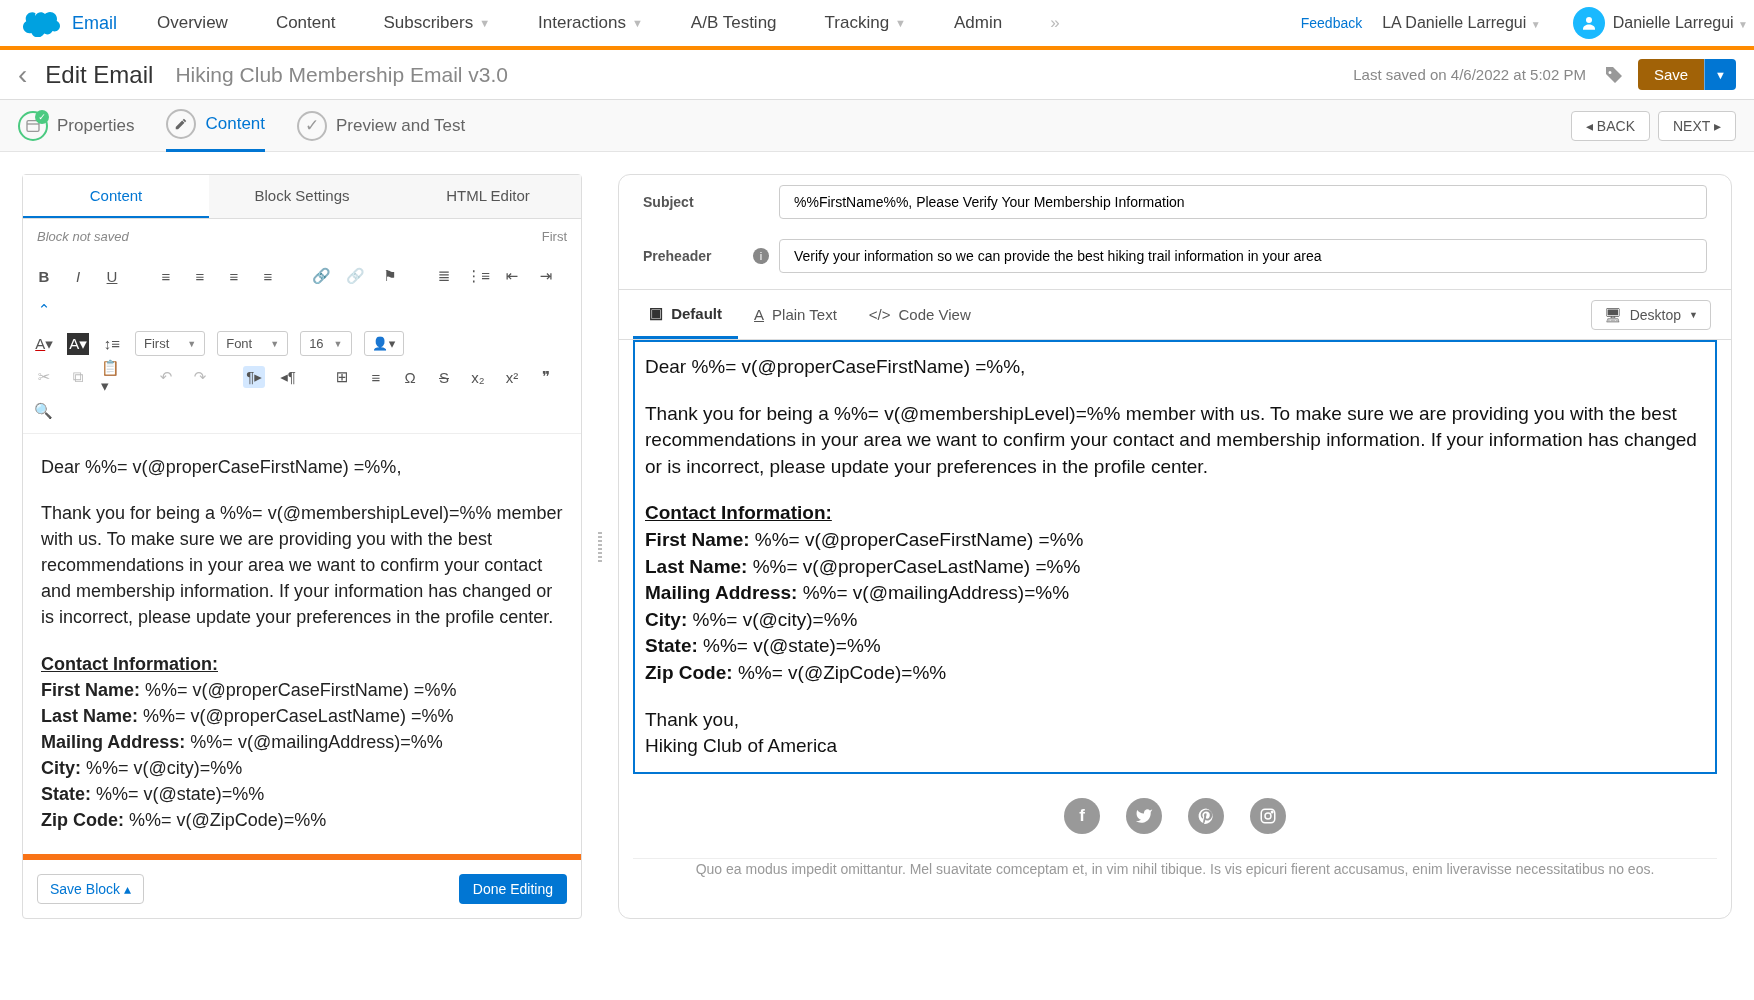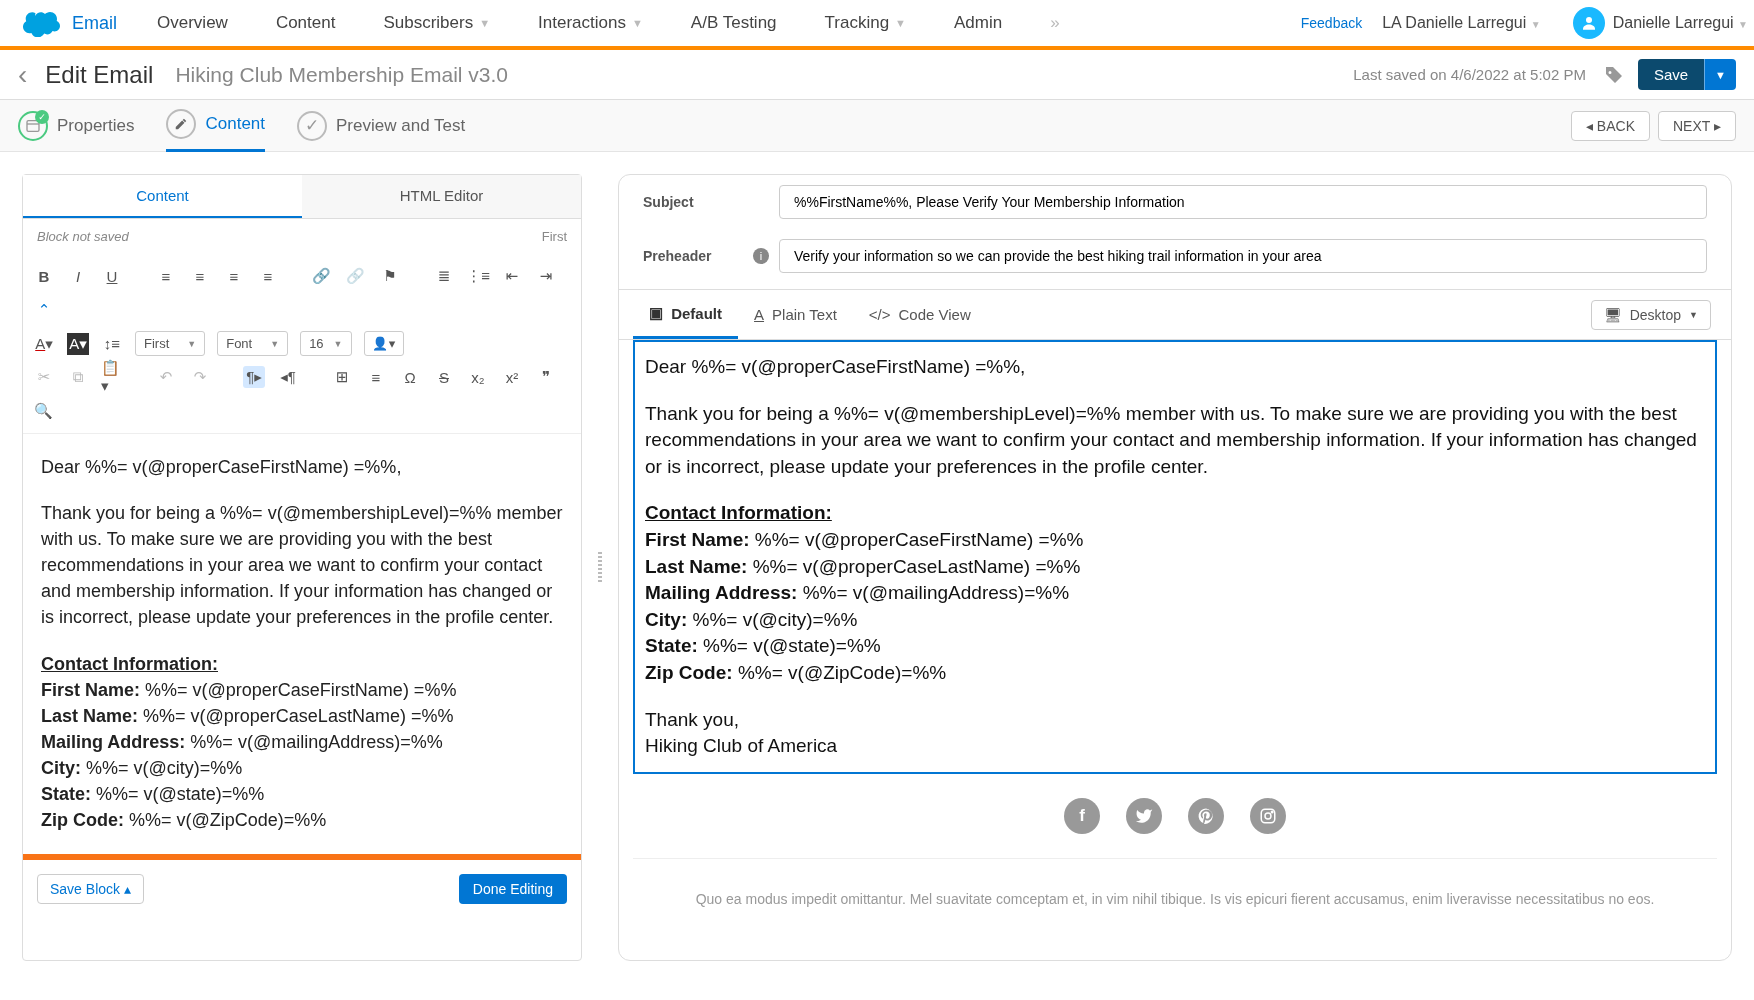--- a/index.html
+++ b/index.html
@@ -14,21 +14,21 @@
 .topnav .bu { color: #444; margin-right: 8px; font-size: 16px; }
 .topnav .avatar { width: 32px; height: 32px; border-radius: 50%; background: #1ab9ff; display: flex; align-items: center; justify-content: center; color: #fff; margin: 0 8px 0 24px; }
 .topnav .user { color: #444; font-size: 16px; margin-right: 6px; }
 .subhead { display: flex; align-items: center; height: 50px; padding: 0 18px; border-bottom: 1px solid #ddd; }
 .subhead .back { font-size: 28px; color: #888; margin-right: 18px; cursor: pointer; }
 .subhead h1 { font-size: 24px; color: #333; font-weight: 400; margin-right: 22px; }
 .subhead .subtitle { font-size: 21px; color: #888; }
 .subhead .saved { font-size: 15px; color: #888; }
 .subhead .tag { width: 20px; height: 20px; margin: 0 14px 0 18px; }
 .save-group { display: flex; }
-.save-btn { background: #0c4a6e; color: #fff; border: none; padding: 7px 16px; border-radius: 4px 0 0 4px; font-size: 15px; cursor: pointer; }
+.save-btn { background: #a16207; color: #fff; border: none; padding: 7px 16px; border-radius: 4px 0 0 4px; font-size: 15px; cursor: pointer; }
 .save-dd { background: #0176d3; color: #fff; border: none; border-left: 1px solid rgba(255,255,255,.4); padding: 7px 10px; border-radius: 0 4px 4px 0; cursor: pointer; font-size: 11px; }
 .steps { display: flex; align-items: center; height: 52px; padding: 0 18px; border-bottom: 1px solid #e4e4e4; background: #f9f9f9; }
 .step { display: flex; align-items: center; margin-right: 32px; cursor: pointer; color: #666; font-size: 17px; }
 .step .circ { width: 30px; height: 30px; border: 2px solid #bbb; border-radius: 50%; margin-right: 9px; display: flex; align-items: center; justify-content: center; color: #999; }
 .step.active { color: #0176d3; border-bottom: 3px solid #0176d3; height: 52px; }
 .step.complete .circ { border-color: #4bca81; color: #4bca81; position: relative; }
 .step .checkmark { position: absolute; top: -3px; right: -3px; width: 14px; height: 14px; background: #4bca81; border-radius: 50%; color: #fff; font-size: 9px; display: flex; align-items: center; justify-content: center; }
 .nav-btn { border: 1px solid #ccc; background: #fff; padding: 6px 14px; border-radius: 4px; color: #555; font-size: 14px; cursor: pointer; margin-left: 8px; }
 .main { display: flex; padding: 22px; gap: 14px; }
 .left-panel { width: 560px; border: 1px solid #ddd; border-radius: 4px; background: #fff; }
@@ -60,21 +60,21 @@
 .view-tabs { display: flex; align-items: center; border-top: 1px solid #ddd; border-bottom: 1px solid #ddd; padding: 0 14px; margin-top: 6px; }
 .vtab { display: inline-flex; align-items: center; gap: 8px; padding: 14px 16px; color: #555; cursor: pointer; font-size: 15px; }
 .vtab.active { color: #333; font-weight: bold; border-bottom: 3px solid #0176d3; }
 .device-btn { border: 1px solid #ccc; border-radius: 4px; padding: 6px 12px; display: inline-flex; align-items: center; gap: 8px; color: #555; cursor: pointer; margin-left: auto; margin-right: 6px; font-size: 14px; }
 .preview-area { padding: 0 14px 20px 14px; }
 .email-body { border: 2px solid #0176d3; padding: 12px 10px; font-size: 19px; line-height: 1.4; color: #111; }
 .email-body .para { margin-bottom: 20px; }
 .email-body .ci-head { font-weight: bold; text-decoration: underline; }
 .social-row { display: flex; justify-content: center; gap: 26px; padding: 24px 0; }
 .sicon { width: 36px; height: 36px; border-radius: 50%; background: #999; color: #fff; display: flex; align-items: center; justify-content: center; font-size: 17px; font-weight: bold; }
-.footer-txt { text-align: center; color: #999; font-size: 14px; padding: 30px 40px; border-top: 1px solid #eee; line-height: 1.5; }
+.footer-txt { text-align: center; color: #999; font-size: 14px; padding: 0 40px; border-top: 1px solid #eee; line-height: 1.5; }
 svg { display: block; }
 </style>
 </head>
 <body>
 
 <div class="topnav">
   <span class="cloud">
     <svg viewBox="0 0 42 28">
         <path fill="#00a1e0" d="M17 7c2-4 7-5 10-2 1-1 3-2 5-2 4 0 7 3 7 7 0 .7-.1 1.4-.3 2 2 .8 3.3 2.7 3.3 5 0 3-2.4 5.4-5.4 5.4-.7 0-1.4-.1-2-.4-1 2-3.1 3.4-5.5 3.4-1 0-2-.3-2.9-.8-1.2 2.3-3.6 3.8-6.3 3.8-3 0-5.5-1.9-6.5-4.5-.6.2-1.3.3-2 .3-3.5 0-6.4-2.9-6.4-6.4 0-2.4 1.3-4.4 3.2-5.5-.3-.8-.5-1.6-.5-2.5 0-3.6 2.9-6.5 6.5-6.5 1.2 0 2.3.3 3.3.9"></path>
       </svg>
@@ -159,20 +159,21 @@
   </div>
   <span style="flex:1"></span>
   <button class="nav-btn">◂ <span>BACK</span></button>
   <button class="nav-btn"><span>NEXT</span> ▸</button>
 </div>
 
 <div class="main">
   <div class="left-panel">
     <div class="editor-tabs">
       <div class="etab active">Content</div>
+      <div class="etab">Block Settings</div>
       <div class="etab">HTML Editor</div>
     </div>
     <div class="block-status">
       <span>Block not saved</span>
       <span class="typ">First</span>
     </div>
     <div class="toolbar">
       <div class="tool-row">
         <span class="tool-btn">
             <b>B</b>

